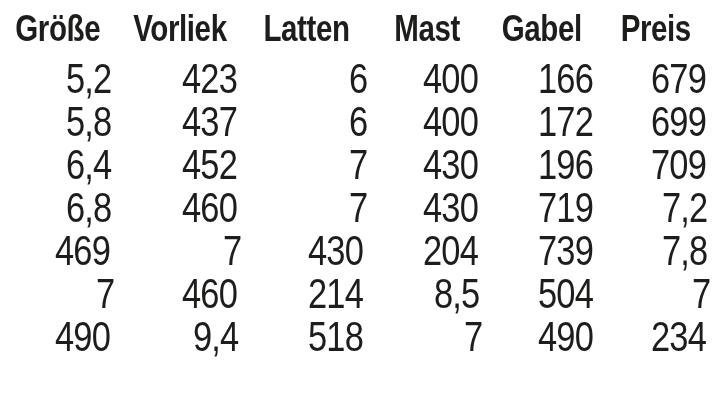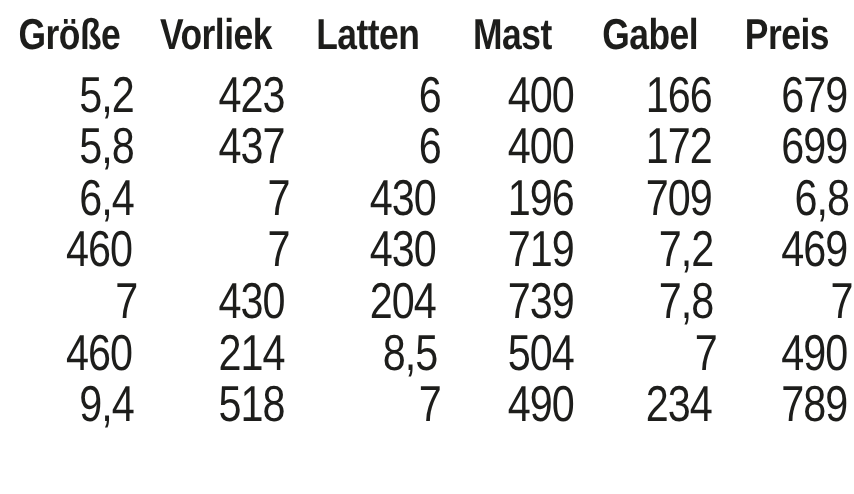--- a/index.html
+++ b/index.html
@@ -101,20 +101,23 @@
       <span class="cond">172</span>
     </div>
   <div class="cell td">
       <span class="cond">699</span>
     </div>
 
   <div class="cell td">
       <span class="cond">6,4</span>
     </div>
   <div class="cell td">
+      <span class="cond">452</span>
+    </div>
+  <div class="cell td">
       <span class="cond">7</span>
     </div>
   <div class="cell td">
       <span class="cond">430</span>
     </div>
   <div class="cell td">
       <span class="cond">196</span>
     </div>
   <div class="cell td">
       <span class="cond">709</span>
@@ -189,17 +192,14 @@
     </div>
   <div class="cell td">
       <span class="cond">7</span>
     </div>
   <div class="cell td">
       <span class="cond">490</span>
     </div>
   <div class="cell td">
       <span class="cond">234</span>
     </div>
-  <div class="cell td">
-      <span class="cond">789</span>
-    </div>
 
 </div>
 
 </body></html>

